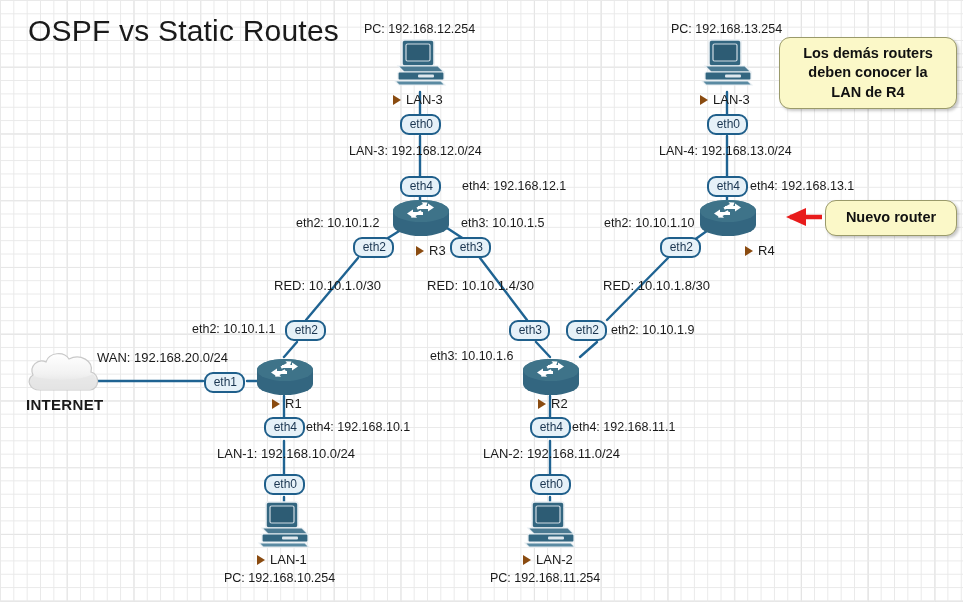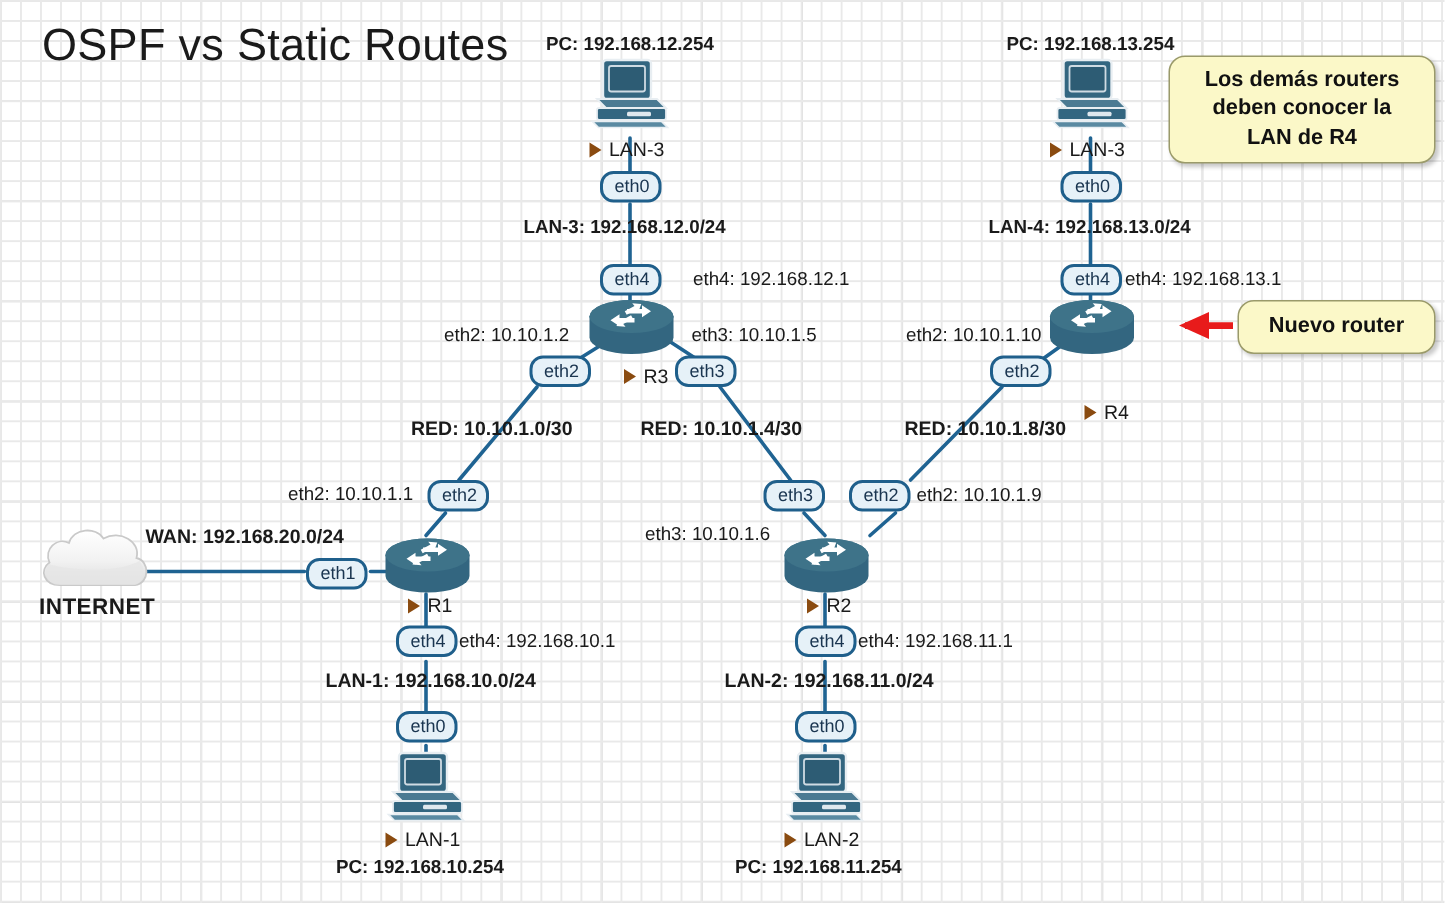--- a/index.html
+++ b/index.html
@@ -21,21 +21,21 @@
   }
   #links{position:absolute;left:0;top:0;width:963px;height:602px;pointer-events:none;}
 
   .title{
     position:absolute;left:28px;top:14px;
     font-size:30px;color:#1a1a1a;letter-spacing:.2px;white-space:nowrap;
   }
 
   
   .lbl{position:absolute;white-space:nowrap;color:#1a1a1a;}
-  .lbl.bold{font-weight:bold;}
+  .lbl.bold{font-weight:normal;}
   .lbl.s12{font-size:12.5px;}
   .lbl.s13{font-size:13px;}
 
   
   .pill{
     position:absolute;
     background:#e6f1f8;
     border:2px solid #1f5f8b;
     border-radius:9px;
     color:#1a3550;
@@ -207,21 +207,21 @@
       <path d="M1 12 L1 26 A28 11 0 0 0 57 26 L57 12 Z" fill="#336680"></path>
       <ellipse cx="29" cy="12" rx="28" ry="11" fill="#3e7389"></ellipse>
       <g fill="#ffffff">
         <path d="M26 7 L36 7 L36 4.5 L42 8.5 L36 12.5 L36 10 L26 10 Z"></path>
         <path d="M31 16 L21 16 L21 18.5 L15 14.5 L21 10.5 L21 13 L31 13 Z"></path>
         <path d="M30.5 6.5 L37 3 L35.5 1.2 L41.5 1.6 L39.5 7.2 L38.2 5.3 L31.8 8.8 Z" transform="translate(-6,2)"></path>
         <path d="M24 15.5 L17.5 19 L19 20.8 L13 20.4 L15 14.8 L16.3 16.7 L22.7 13.2 Z" transform="translate(6,-2)"></path>
       </g>
     </svg>
   </div>
-  <div class="nodename" style="left:723px;top:243px;margin-top:24px;">
+  <div class="nodename" style="left:745px;top:243px;">
     <span class="tri"></span>
     <span>R4</span>
   </div>
   <div class="lbl s12" style="left:604px;top:216px;">eth2: 10.10.1.10</div>
   <div class="pill" style="left:660px;top:237px;width:41px;">eth2</div>
 
   <div class="lbl bold s13" style="left:274px;top:278px;">RED: 10.10.1.0/30</div>
   <div class="lbl bold s13" style="left:427px;top:278px;">RED: 10.10.1.4/30</div>
   <div class="lbl bold s13" style="left:603px;top:278px;">RED: 10.10.1.8/30</div>
 

